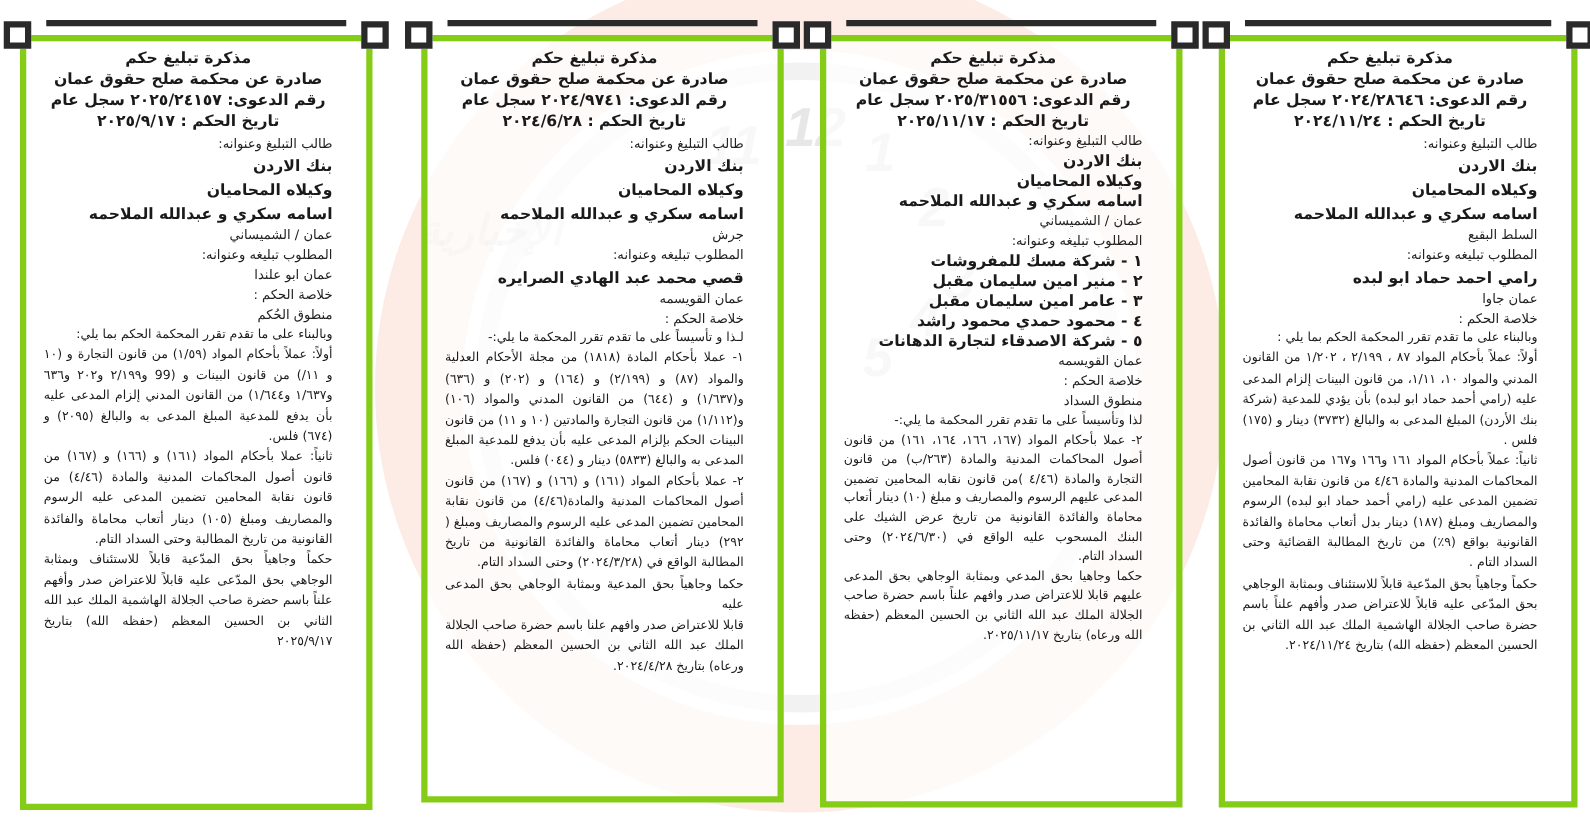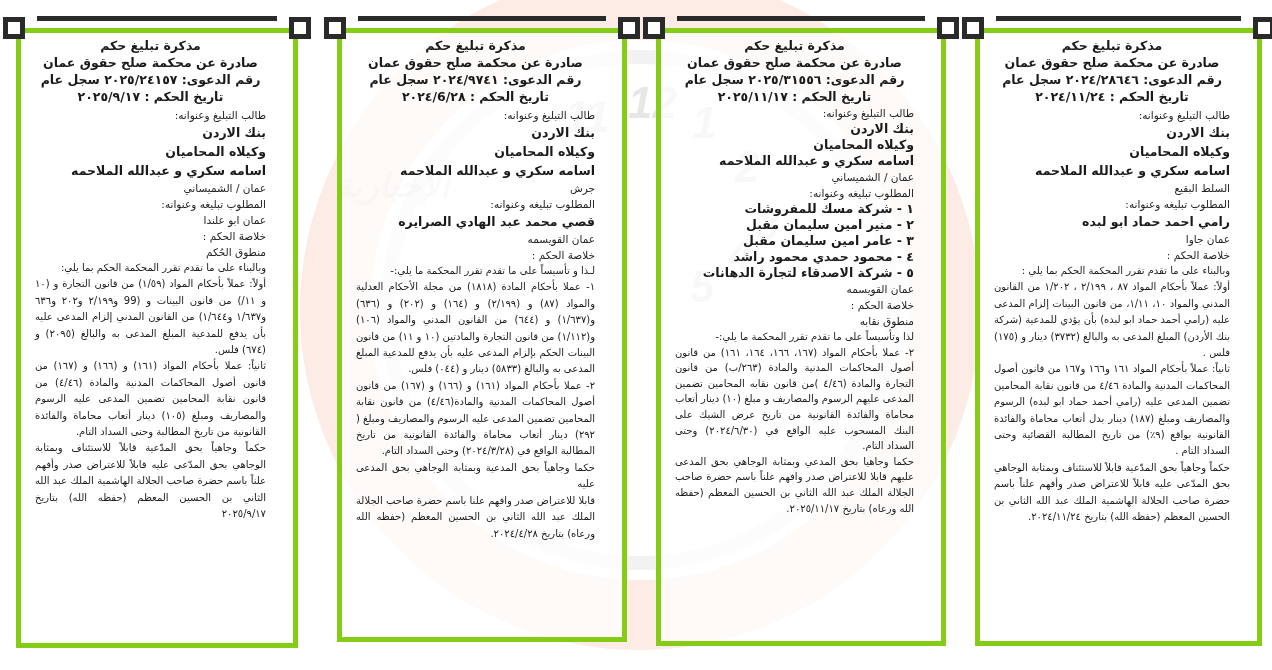--- a/index.html
+++ b/index.html
@@ -109,21 +109,21 @@
     <div class="name" style="line-height:16px">اسامه سكري و عبدالله الملاحمه</div>
     <div class="lbl">عمان / الشميساني</div>
     <div class="lbl">المطلوب تبليغه وعنوانه:</div>
     <div class="name" style="line-height:16px">١ - شركة مسك للمفروشات</div>
     <div class="name" style="line-height:16px">٢ - منير امين سليمان مقبل</div>
     <div class="name" style="line-height:16px">٣ - عامر امين سليمان مقبل</div>
     <div class="name" style="line-height:16px">٤ - محمود حمدي محمود راشد</div>
     <div class="name" style="line-height:16px">٥ - شركة الاصدقاء لتجارة الدهانات</div>
     <div class="lbl">عمان القويسمه</div>
     <div class="lbl">خلاصة الحكم :</div>
-    <div class="lbl">منطوق نقابه</div>
+    <div class="lbl">منطوق السداد</div>
     <div class="body" style="line-height:15.6px">
       <p>لذا وتأسيساً على ما تقدم تقرر المحكمة ما يلي:-</p>
       <p>٢- عملا بأحكام المواد (١٦٧، ١٦٦، ١٦٤، ١٦١) من قانون أصول المحاكمات المدنية والمادة (٢٦٣/ب) من قانون التجارة والمادة (٤/٤٦ )من قانون نقابه المحامين تضمين المدعى عليهم الرسوم والمصاريف و مبلغ (١٠) دينار أتعاب محاماة والفائدة القانونية من تاريخ عرض الشيك على البنك المسحوب عليه الواقع في (٢٠٢٤/٦/٣٠) وحتى السداد التام.</p>
       <p>حكما وجاهيا بحق المدعي وبمثابة الوجاهي بحق المدعى عليهم قابلا للاعتراض صدر وافهم علناً باسم حضرة صاحب الجلالة الملك عبد الله الثاني بن الحسين المعظم (حفظه الله ورعاه) بتاريخ ٢٠٢٥/١١/١٧.</p>
     </div>
   </div>
 
   <div class="notice" style="left:337px;top:28px;width:290px;height:614px;">
     <div class="topbar"></div>
     <div class="orn tl"></div>

